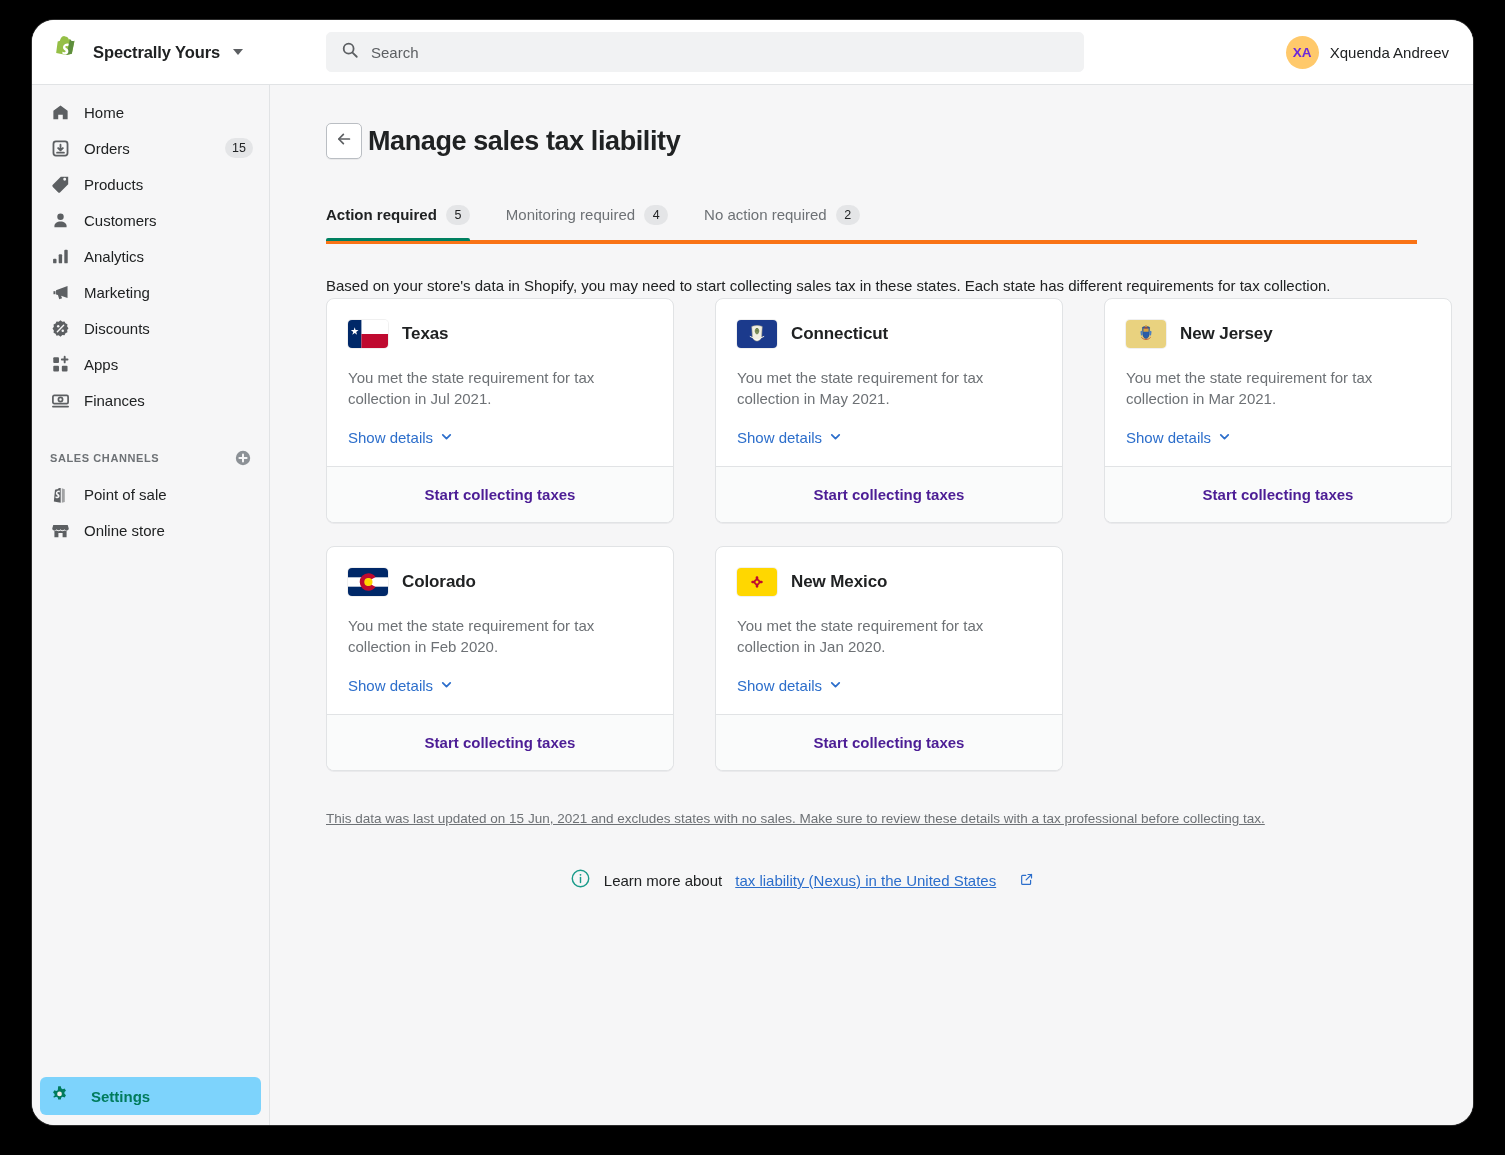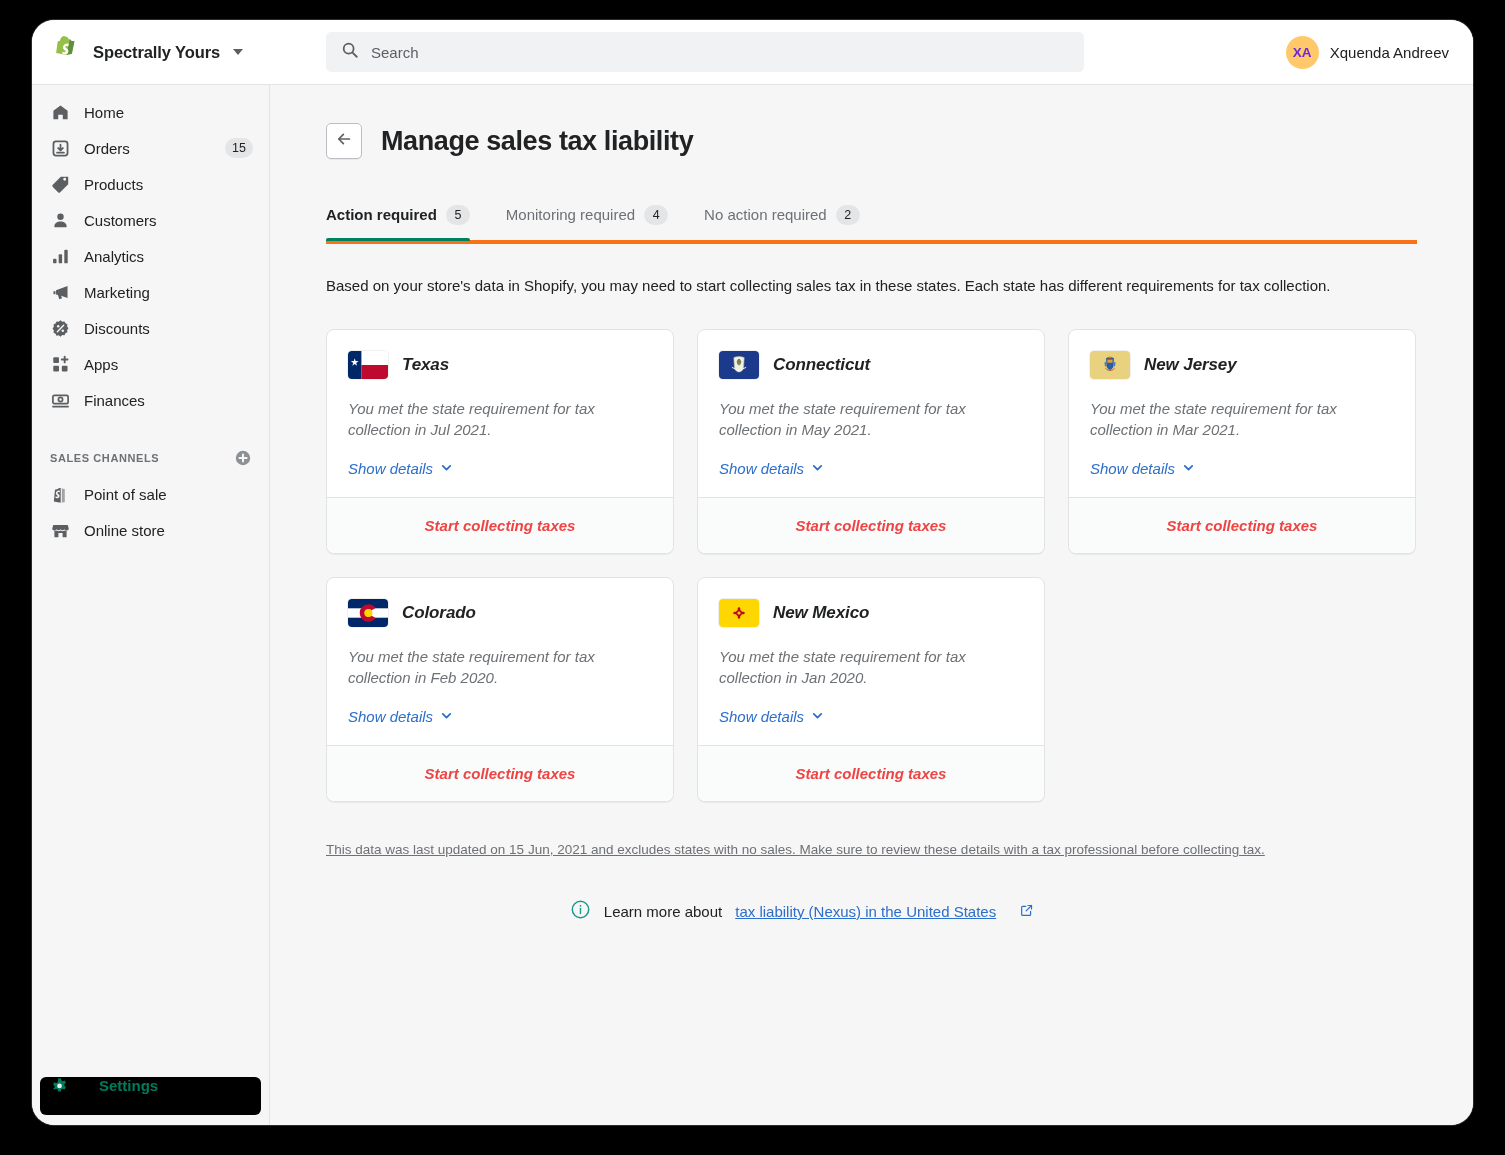--- a/index.html
+++ b/index.html
@@ -184,45 +184,45 @@
     display: flex; align-items: center; justify-content: center;
   }
 
   #settings-item {
     position: absolute;
     left: 8px;
     right: 8px;
     bottom: 10px;
     height: 38px;
     display: flex;
-    align-items: flex-start;
-    gap: 30px;
+    align-items: center;
+    gap: 22px;
     padding: 0 8px 0 10px;
     border-radius: 6px;
-    background: #000000;
+    background: #7dd3fc;
     cursor: pointer;
   }
   #settings-item .nav-label { color: #007b5c; font-weight: 600; font-size: 15px; }
 
   
   #main {
     position: absolute;
     left: 238px;
     top: 65px;
     right: 0;
     bottom: 0;
     background: #f6f6f7;
     overflow: hidden;
     padding: 38px 56px 0 56px;
   }
 
   #page-header {
     display: flex;
     align-items: center;
-    gap: 19px;
+    gap: 6px;
   }
   #back-button {
     width: 36px; height: 36px;
     background: #ffffff;
     border: 1px solid #babec3;
     border-radius: 5px;
     display: flex;
     align-items: center;
     justify-content: center;
     cursor: pointer;
@@ -287,25 +287,23 @@
   #intro-text {
     margin-top: 30px;
     max-width: 1072px;
     font-size: 15px;
     line-height: 24px;
     color: #202223;
   }
 
   
   #cards-grid {
-    margin-top: 31px;
     display: grid;
     grid-template-columns: repeat(3, 348px);
-    gap: 23px 23px;
-    font-style: italic;
+    gap: 23px 41px;
   }
 
   .state-card {
     background: #ffffff;
     border: 1px solid #e1e3e5;
     border-radius: 8px;
     box-shadow: 0 1px 0 rgba(22,29,37,0.05);
     overflow: hidden;
     display: flex;
     flex-direction: column;
@@ -350,21 +348,21 @@
     background: #fafbfb;
     height: 56px;
     display: flex;
     align-items: center;
     justify-content: center;
     cursor: pointer;
   }
   .card-footer-label {
     font-size: 15px;
     font-weight: 600;
-    color: #ef4444;
+    color: #4c1d95;
   }
 
   #footnote {
     margin-top: 40px;
     font-size: 13.5px;
     color: #6d7175;
     text-decoration: underline;
   }
 
   #learn-more {

